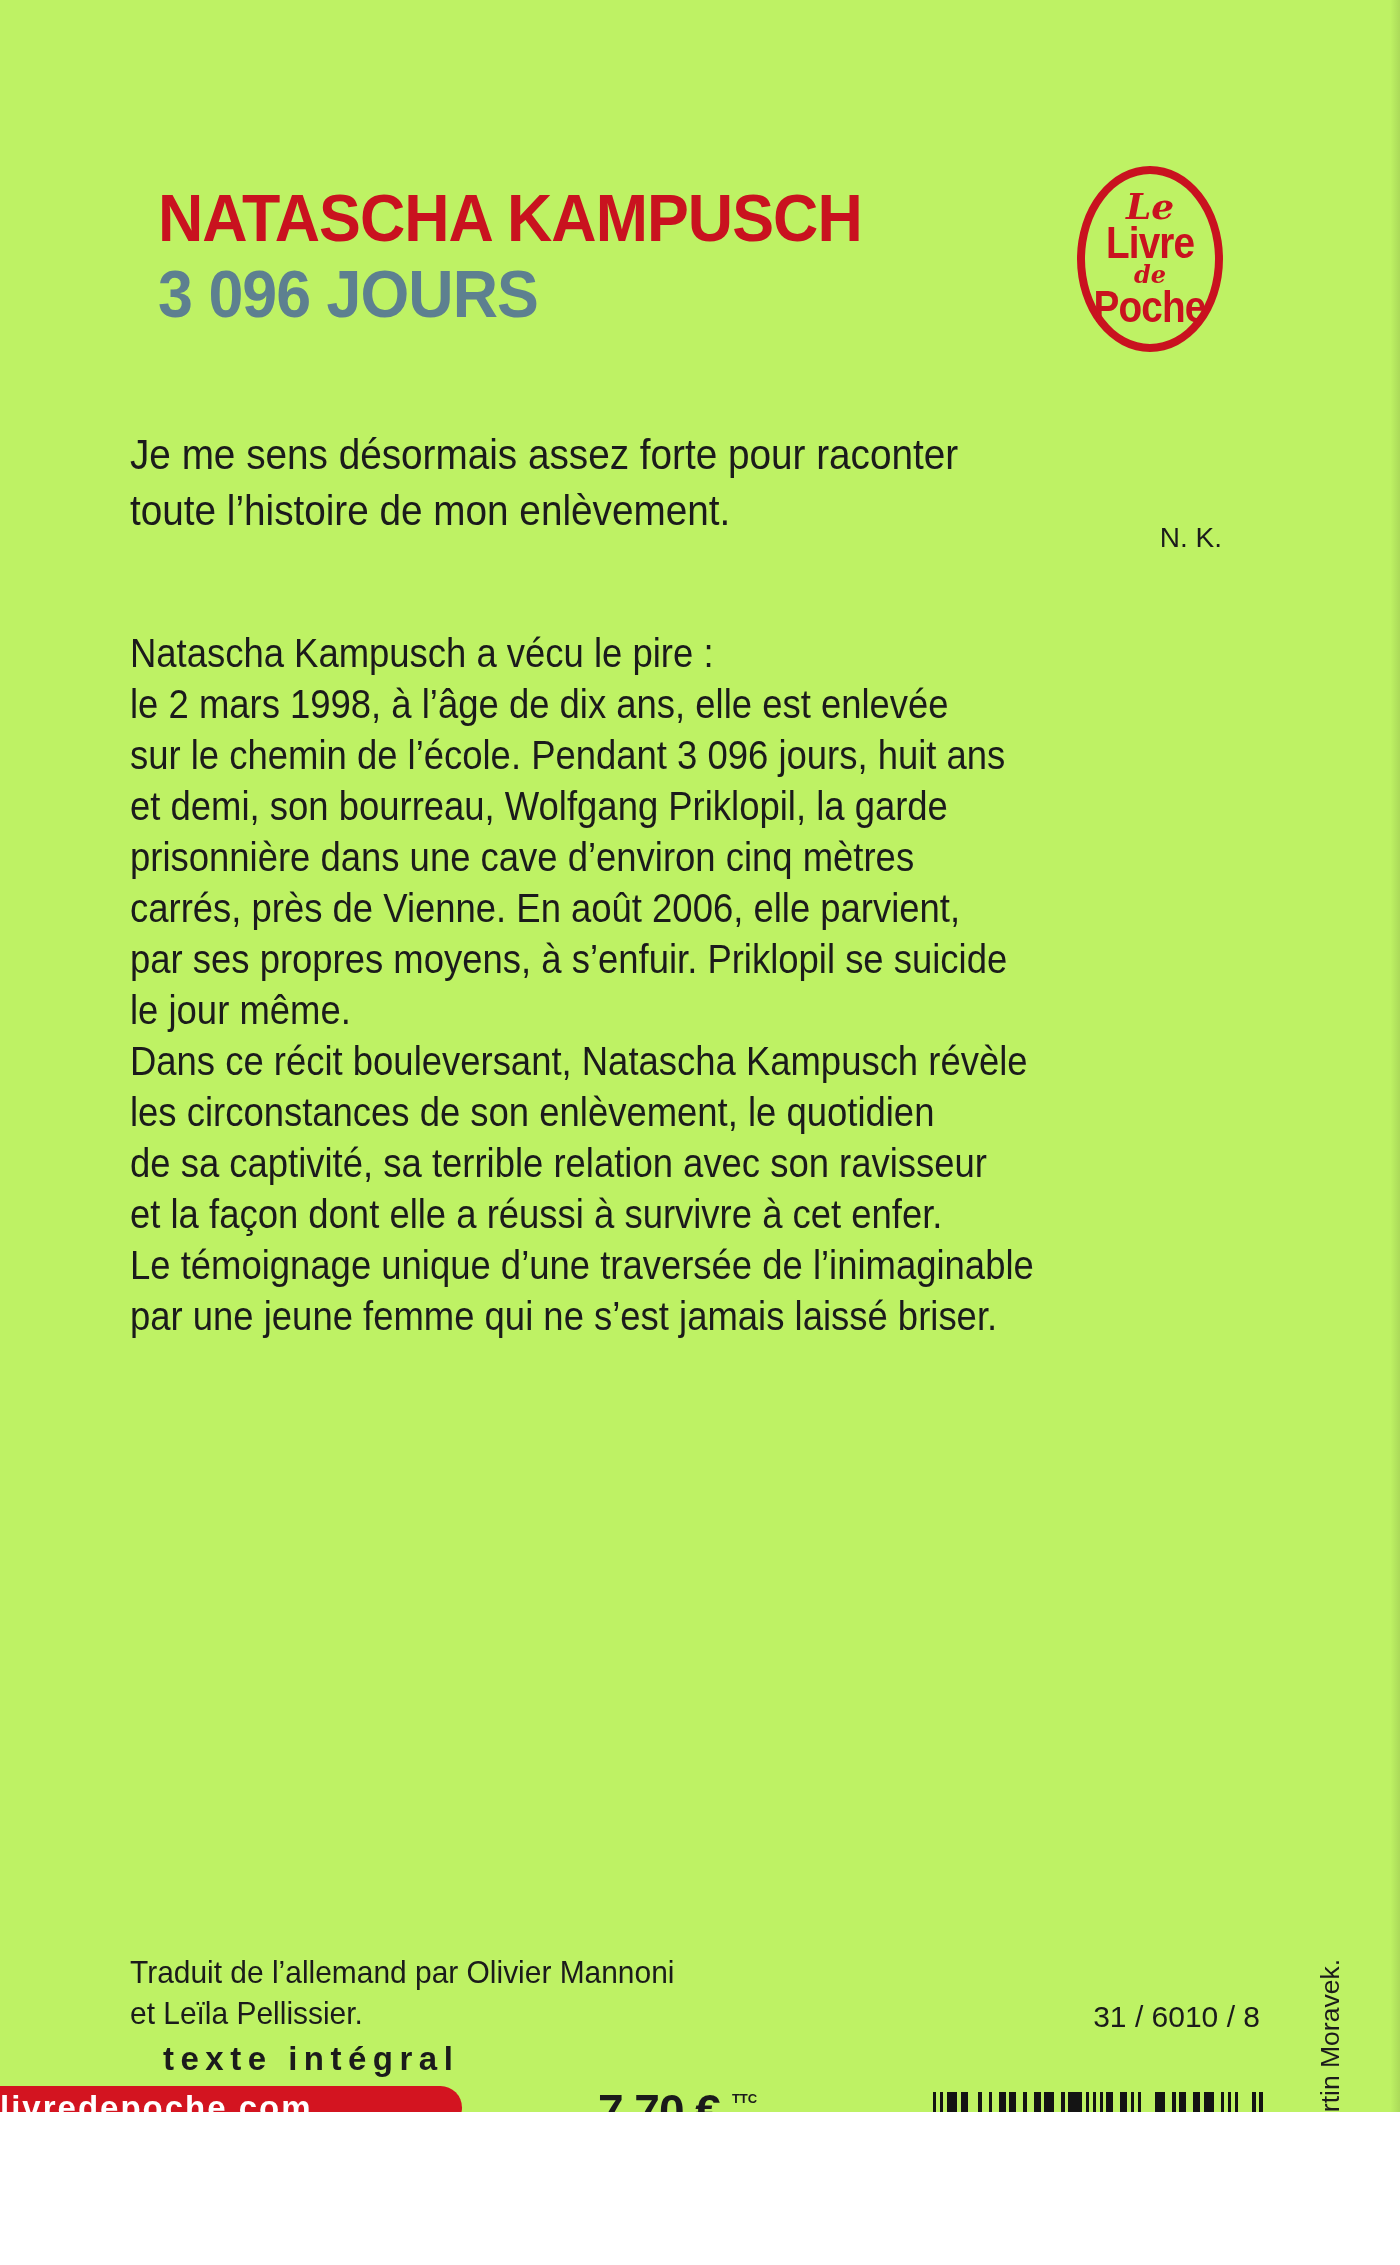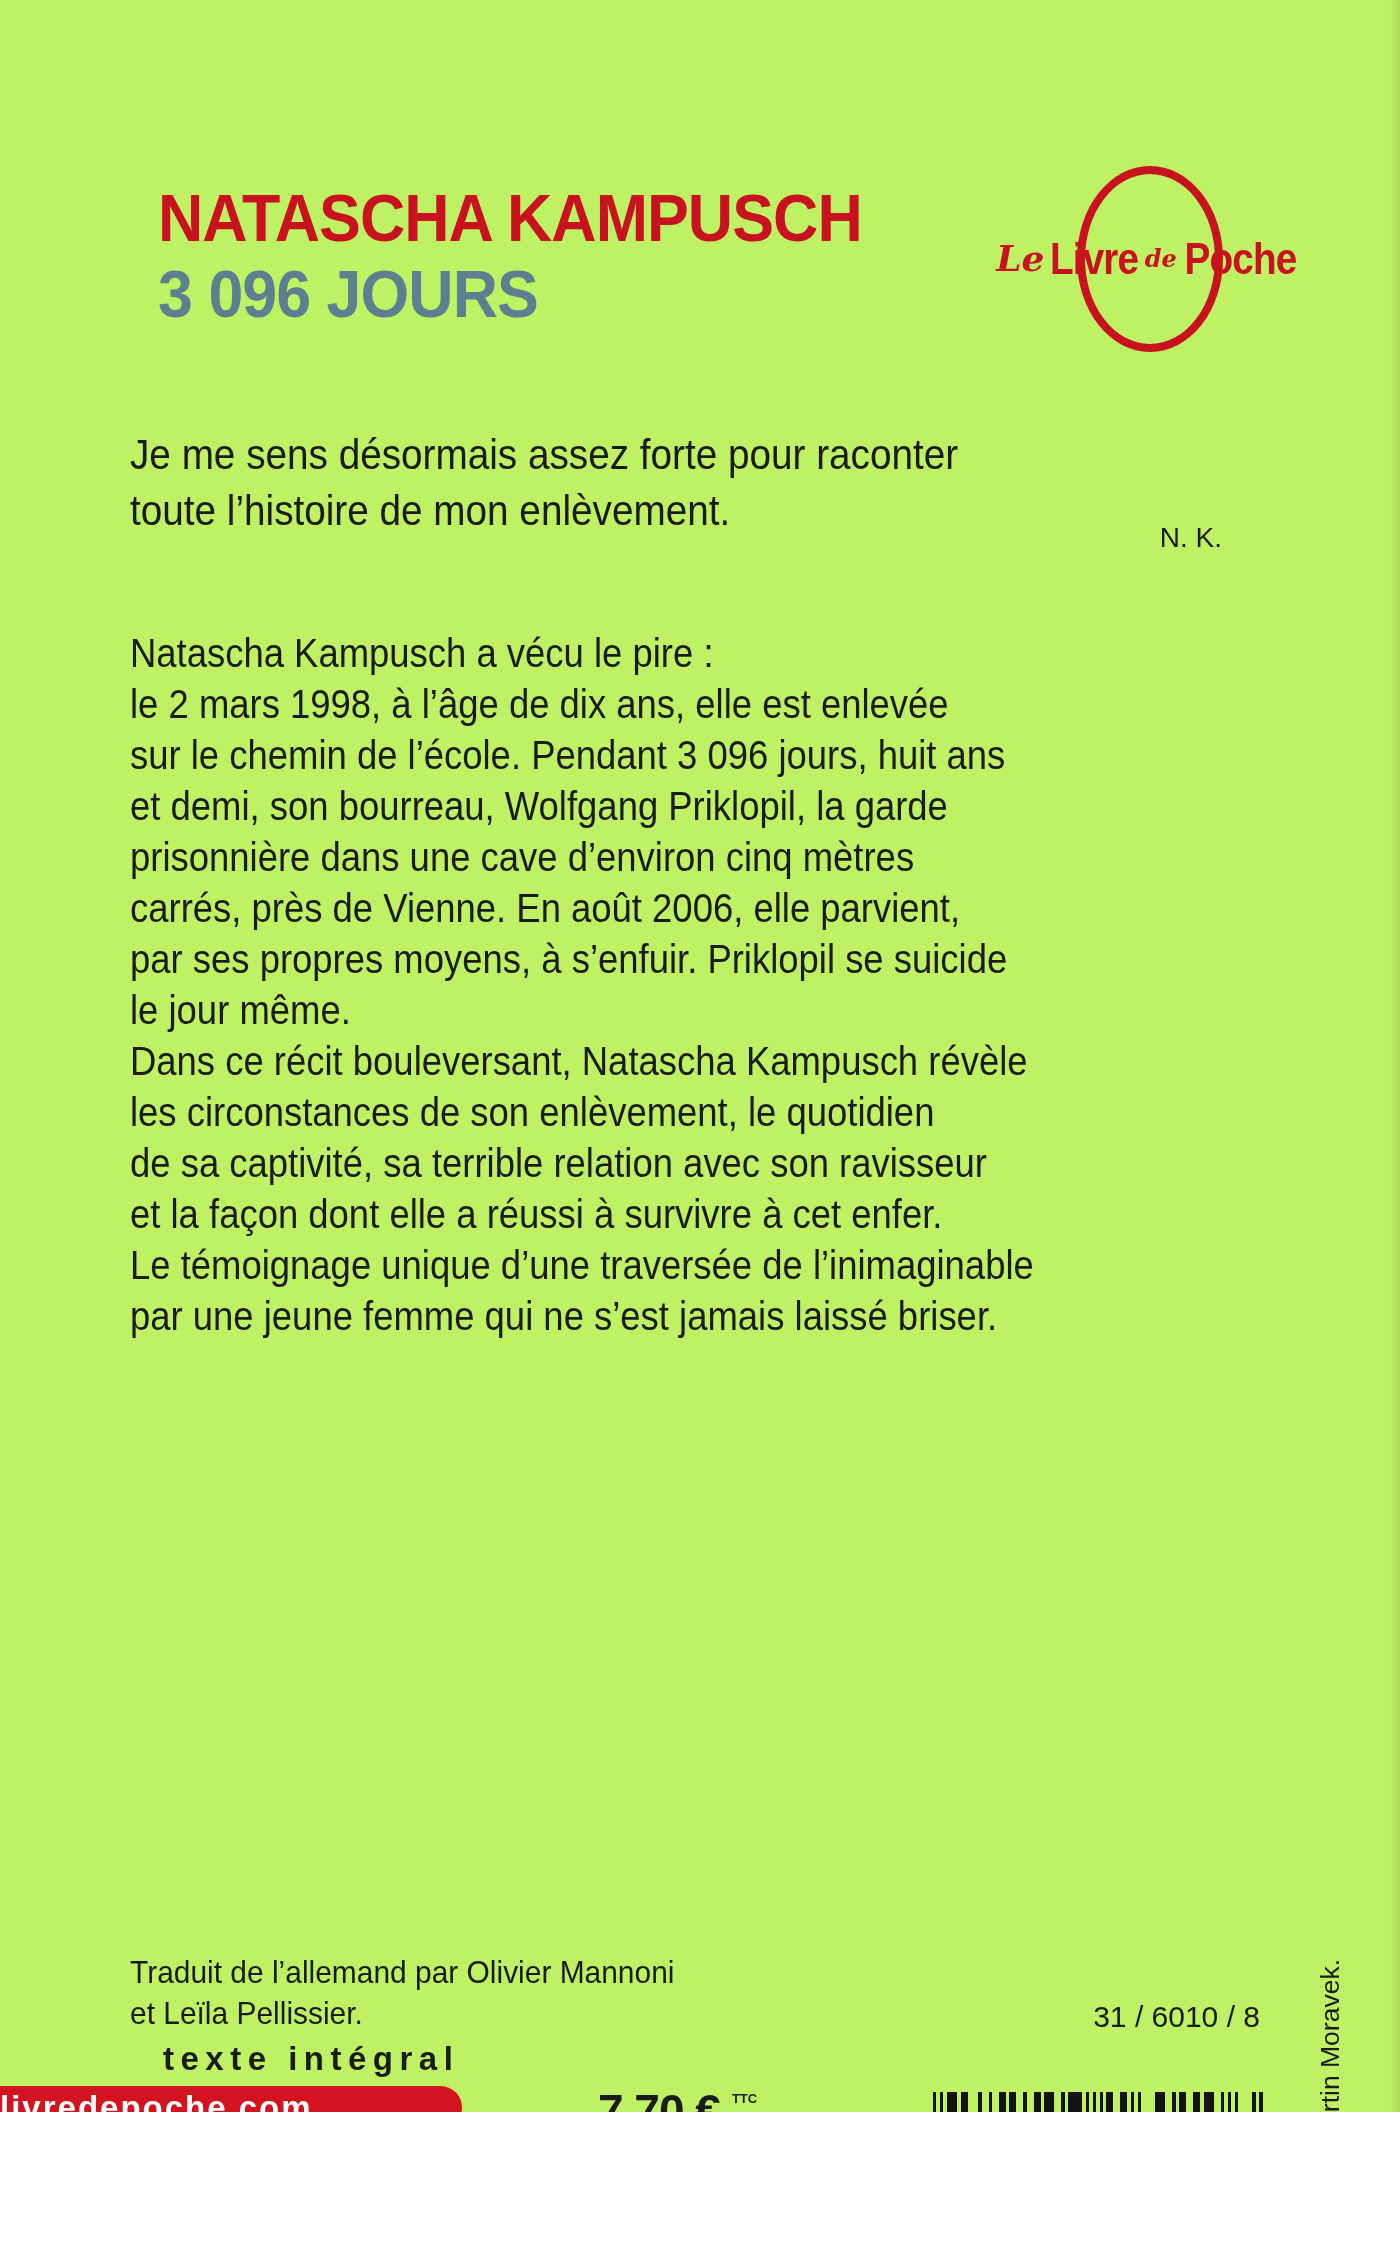--- a/index.html
+++ b/index.html
@@ -24,21 +24,21 @@
   .book-title{
     position:absolute;left:158px;top:256px;
     font-size:66px;font-weight:bold;letter-spacing:-1px;
     color:#5d8090;white-space:nowrap;
     transform:scaleX(0.95);transform-origin:left top;
   }
   .logo{
     position:absolute;left:1077px;top:166px;width:146px;height:186px;
     border:8px solid #c9121f;border-radius:50%;
     box-sizing:border-box;
-    display:flex;flex-direction:row;align-items:center;justify-content:center;
+    display:flex;flex-direction:column;align-items:center;justify-content:center;
     color:#c9121f;
   }
   .logo .le{
     font-family:"DejaVu Serif", serif;font-style:italic;font-weight:bold;
     font-size:36px;line-height:30px;margin-bottom:2px;
   }
   .logo .livre, .logo .poche{
     font-weight:bold;font-size:44px;line-height:40px;
     transform:scaleX(0.88);transform-origin:center;
     letter-spacing:-1px;

